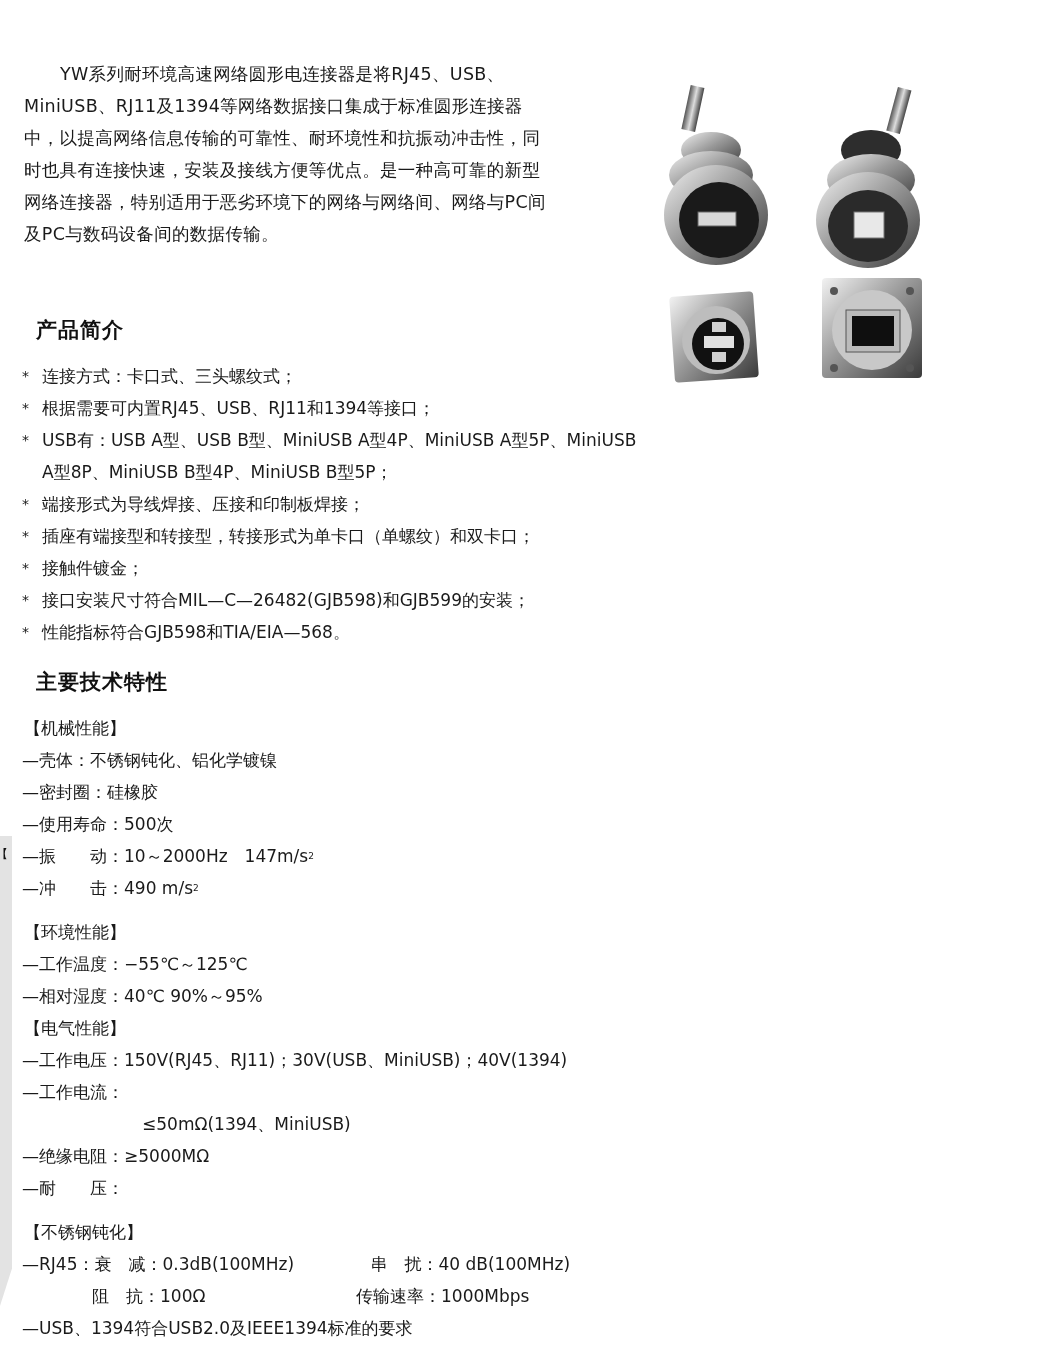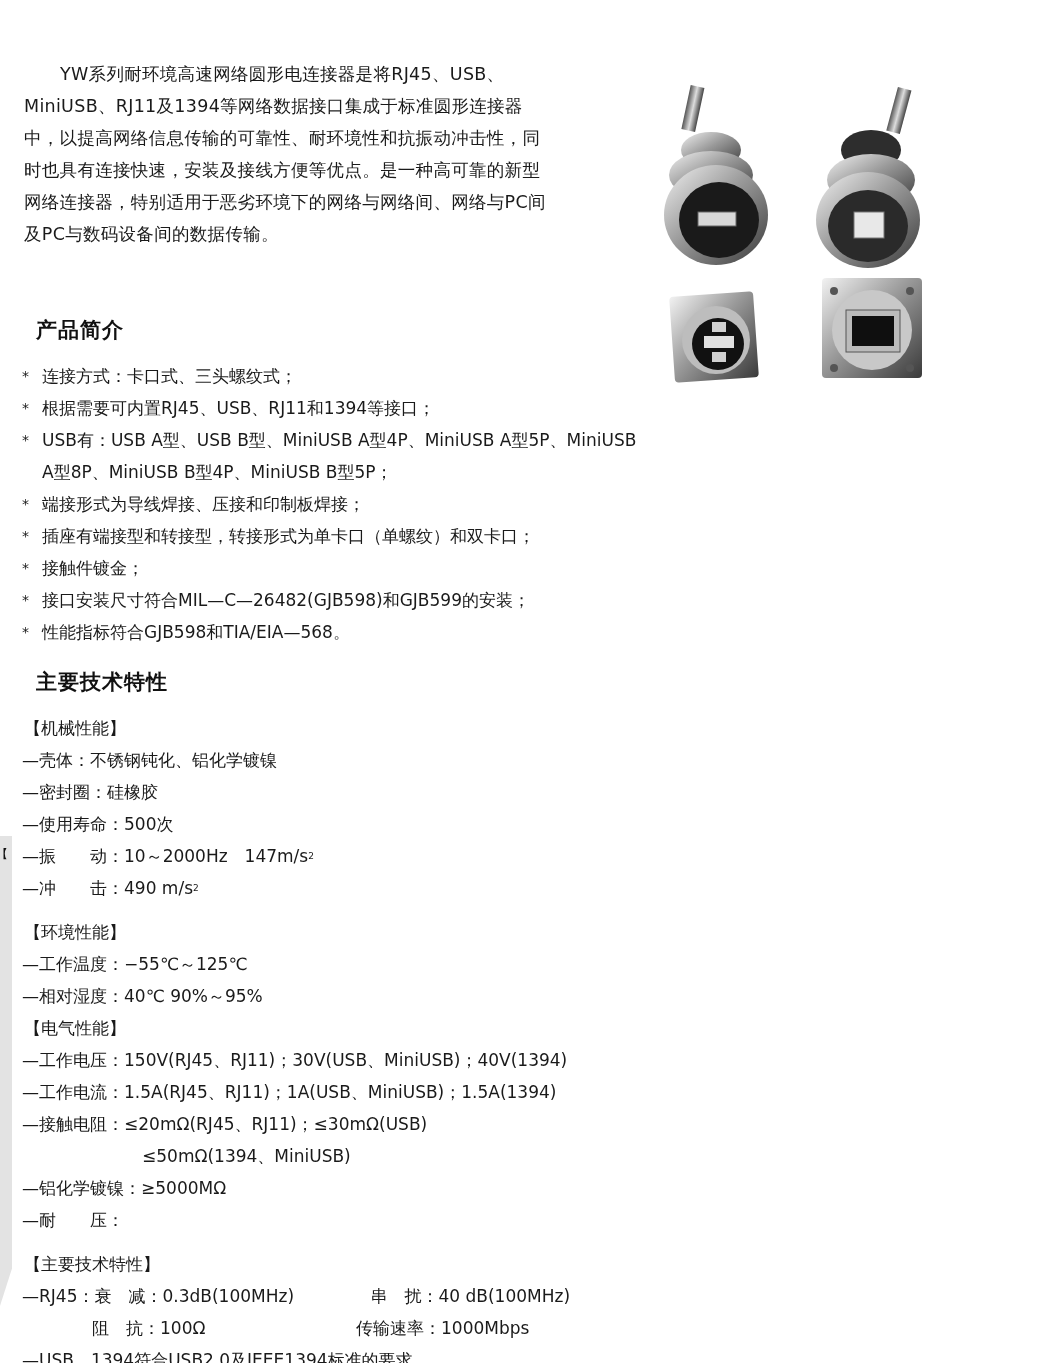--- a/index.html
+++ b/index.html
@@ -110,39 +110,34 @@
       <span class="val">40℃ 90%～95%</span>
     </div>
 
   <div class="grp">【电气性能】</div>
   <div class="row">
       <span class="lbl">—工作电压：</span>
       <span class="val">150V(RJ45、RJ11)；30V(USB、MiniUSB)；40V(1394)</span>
     </div>
   <div class="row">
       <span class="lbl">—工作电流：</span>
-      <span class="val">1.5A(RJ45、RJ11)；1A(USB、MiniUSB)；1.5A(1394)</span>
-    </div>
-  <div class="row">
-      <span class="lbl">—接触电阻：</span>
-      <span class="val">≤20mΩ(RJ45、RJ11)；≤30mΩ(USB)</span>
     </div>
   <div class="row cont">
       <span class="val">≤50mΩ(1394、MiniUSB)</span>
     </div>
   <div class="row">
-      <span class="lbl">—铝化学镀镍：</span>
+      <span class="lbl">—绝缘电阻：</span>
       <span class="val">≥5000MΩ</span>
     </div>
   <div class="row">
       <span class="lbl">—耐　　压：</span>
     </div>
 
   <div class="gap"></div>
-  <div class="grp">【主要技术特性】</div>
+  <div class="grp">【不锈钢钝化】</div>
   <div class="dt">
     <span>—RJ45：</span>
     <span class="c1" style="width:276px;">衰　减：0.3dB(100MHz)</span>
     <span>串　扰：40 dB(100MHz)</span>
   </div>
   <div class="dt">
     <span style="width:70px;flex:none;"></span>
     <span class="c1" style="width:264px;">阻　抗：100Ω</span>
     <span>传输速率：1000Mbps</span>
   </div>

